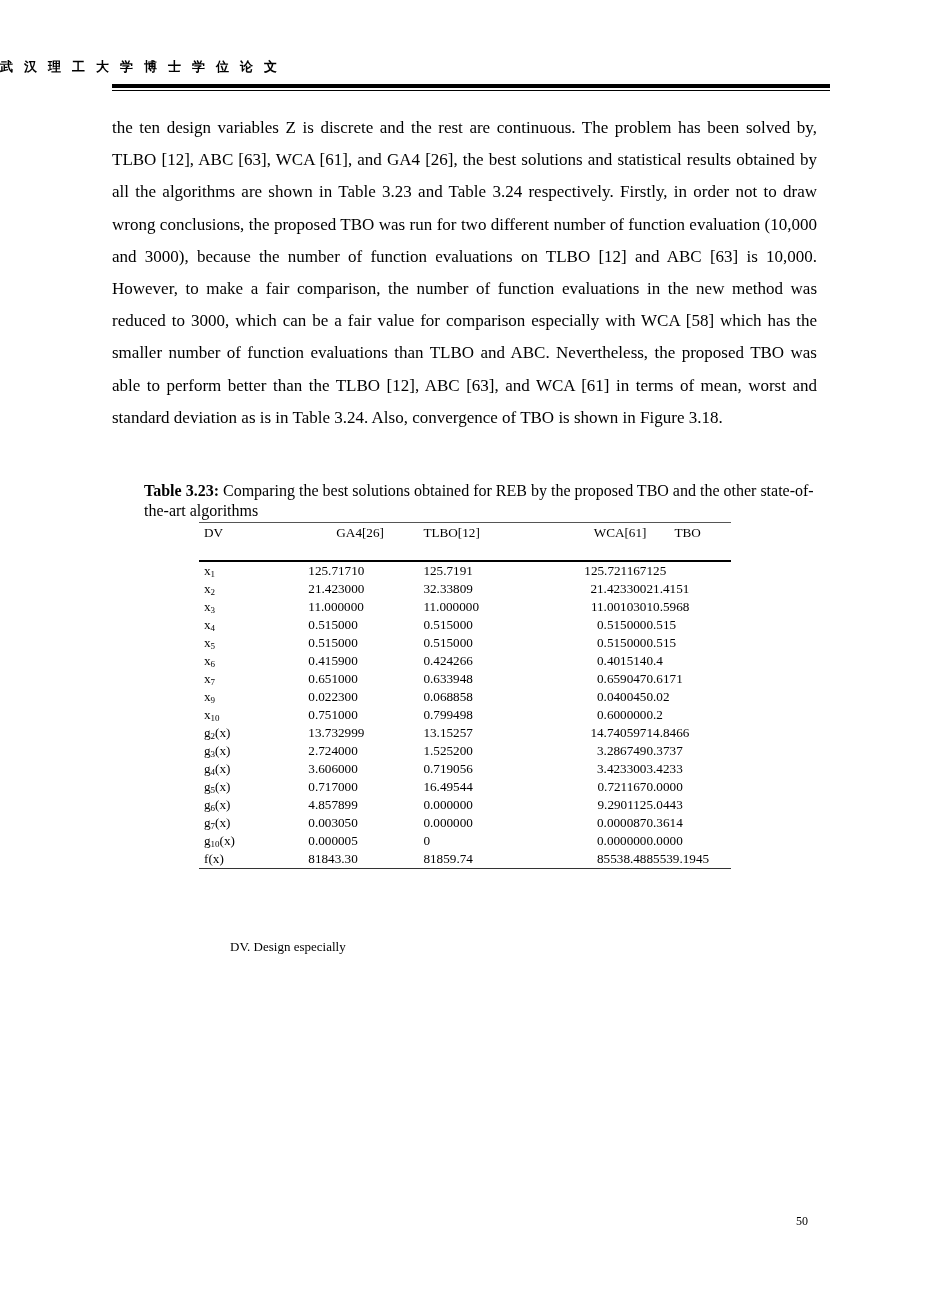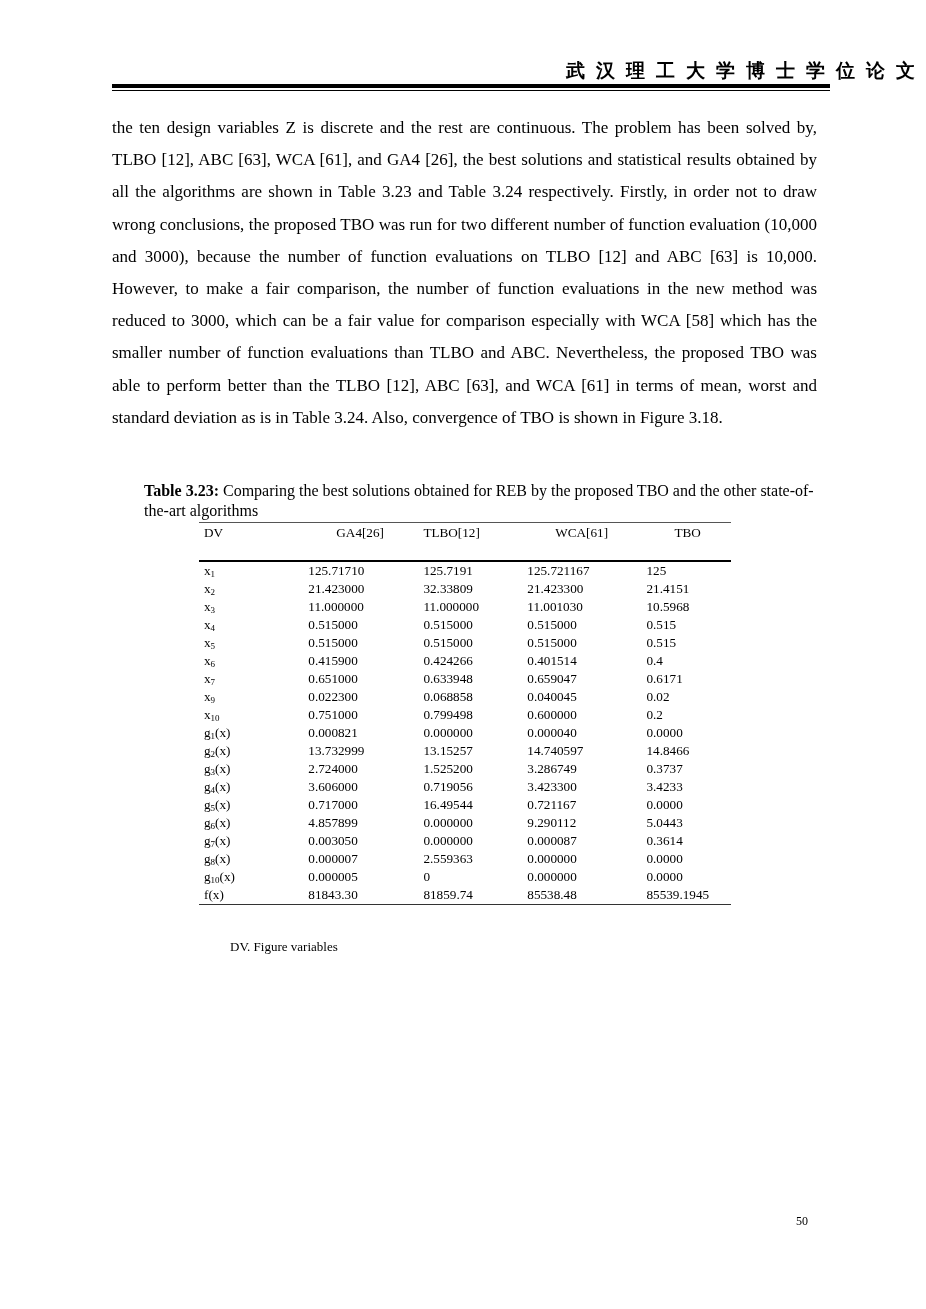--- a/index.html
+++ b/index.html
@@ -1,37 +1,37 @@
 <!DOCTYPE html>
 <html><head>
 <meta charset="utf-8">
 <style>
   html, body { margin: 0; padding: 0; background: #ffffff; }
   body { width: 926px; height: 1309px; position: relative; overflow: hidden;
          font-family: "Liberation Serif", "DejaVu Serif", serif; color: #000; }
-  .header-title { position: absolute; top: 58px; left: 0; width: 926px; text-align: right;
-                  font-family: "DejaVu Sans", sans-serif; font-weight: bold; font-size: 19px;
+  .header-title { position: absolute; top: 58px; left: 0; width: 926px; text-align: left;
+                  font-family: "DejaVu Sans", sans-serif; font-weight: bold; font-size: 13px;
                   letter-spacing: 11px; }
   .rule-thick { position: absolute; left: 112px; width: 718px; top: 84px; height: 4px; background: #000; }
   .rule-thin { position: absolute; left: 112px; width: 718px; top: 90px; height: 1px; background: #000; }
   .body-text { position: absolute; left: 112px; width: 705px; top: 112px;
                font-size: 17px; line-height: 32.2px; text-align: justify; }
   .body-text p { margin: 0; }
   .caption { position: absolute; left: 144px; width: 670px; top: 481px; font-size: 16px; line-height: 20px; }
   .caption b { font-weight: bold; }
   .table-wrap { position: absolute; left: 199px; width: 532px; top: 522px; }
   table { border-collapse: collapse; width: 532px; font-size: 13.2px; }
   thead tr { border-top: 1.5px solid #555; border-bottom: 2px solid #000; }
   thead th { font-weight: normal; text-align: left; vertical-align: top; padding: 2px 0 3px 0; line-height: 15px; height: 32px; }
   tbody td { padding: 0; line-height: 18px; height: 18px; vertical-align: top; }
   tbody tr.last { border-bottom: 1.5px solid #333; }
   .c0 { width: 106px; padding-left: 5px !important; }
   .c1 { width: 116px; }
   .c2 { width: 105px; }
-  .c3 { width: 120px; }
+  .c3 { width: 120px; text-align: right; }
   .c4 { width: 85px; }
   th.c1 { padding-left: 28px !important; width: 88px; }
   th.c3 { padding-left: 28px !important; width: 92px; }
   th.c4 { padding-left: 28px !important; width: 57px; }
   th.c2 { width: 50px; word-break: break-all; }
   sub { font-size: 9px; vertical-align: -2px; line-height: 0; }
   .footnote { position: absolute; left: 230px; top: 939px; font-size: 13px; }
   .page-number { position: absolute; left: 796px; top: 1214px; font-size: 12px; text-align: right; }
 </style>
 </head>
@@ -118,27 +118,20 @@
           <td class="c4">0.02</td>
         </tr>
         <tr>
           <td class="c0"><span>x</span><sub>10</sub><span></span></td>
           <td class="c1">0.751000</td>
           <td class="c2">0.799498</td>
           <td class="c3">0.600000</td>
           <td class="c4">0.2</td>
         </tr>
         <tr>
-          <td class="c0"><span>g</span><sub>1</sub><span>(x)</span></td>
-          <td class="c1">0.000821</td>
-          <td class="c2">0.000000</td>
-          <td class="c3">0.000040</td>
-          <td class="c4">0.0000</td>
-        </tr>
-        <tr>
           <td class="c0"><span>g</span><sub>2</sub><span>(x)</span></td>
           <td class="c1">13.732999</td>
           <td class="c2">13.15257</td>
           <td class="c3">14.740597</td>
           <td class="c4">14.8466</td>
         </tr>
         <tr>
           <td class="c0"><span>g</span><sub>3</sub><span>(x)</span></td>
           <td class="c1">2.724000</td>
           <td class="c2">1.525200</td>
@@ -167,39 +160,32 @@
           <td class="c4">5.0443</td>
         </tr>
         <tr>
           <td class="c0"><span>g</span><sub>7</sub><span>(x)</span></td>
           <td class="c1">0.003050</td>
           <td class="c2">0.000000</td>
           <td class="c3">0.000087</td>
           <td class="c4">0.3614</td>
         </tr>
         <tr>
-          <td class="c0"><span>g</span><sub>8</sub><span>(x)</span></td>
-          <td class="c1">0.000007</td>
-          <td class="c2">2.559363</td>
-          <td class="c3">0.000000</td>
-          <td class="c4">0.0000</td>
-        </tr>
-        <tr>
           <td class="c0"><span>g</span><sub>10</sub><span>(x)</span></td>
           <td class="c1">0.000005</td>
           <td class="c2">0</td>
           <td class="c3">0.000000</td>
           <td class="c4">0.0000</td>
         </tr>
         <tr class="last">
           <td class="c0"><span>f(x)</span><sub></sub><span></span></td>
           <td class="c1">81843.30</td>
           <td class="c2">81859.74</td>
           <td class="c3">85538.48</td>
           <td class="c4">85539.1945</td>
         </tr>
       </tbody>
   </table>
 </div>
 
-<div class="footnote">DV. Figure variables</div>
+<div class="footnote">DV. Design especially</div>
 
 <div class="page-number">50</div>
 
 </body></html>

